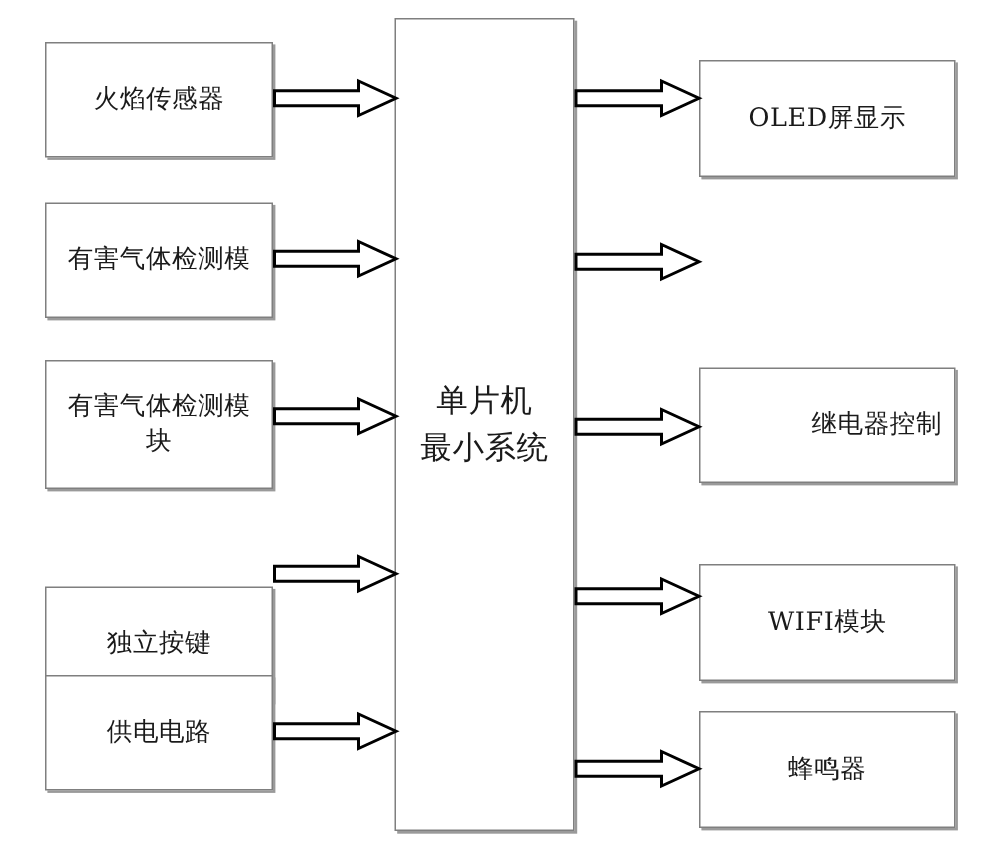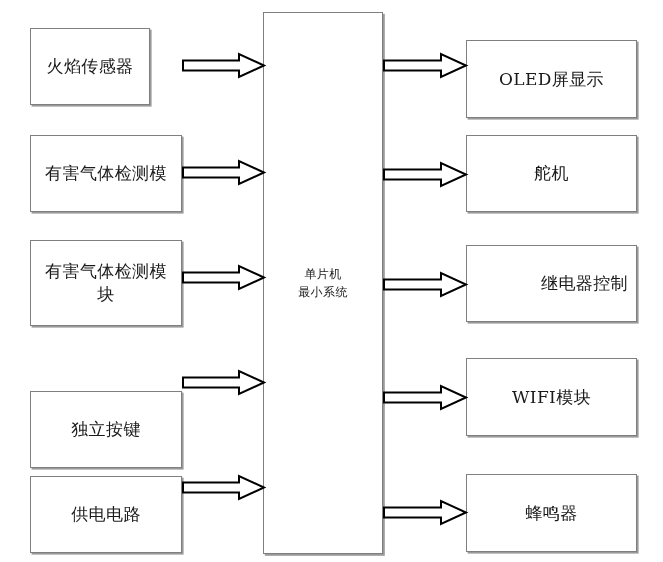--- a/index.html
+++ b/index.html
@@ -39,21 +39,21 @@
     white-space: pre-line;
   }
   .node-box.left-node .node-label,
   .node-box.right-node .node-label {
     font-size: 17px;
   }
   .node-box.center-node {
     box-shadow: 1.8px 1.8px 0 0 #9a9a9a;
   }
   .node-box.center-node .node-label {
-    font-size: 12px;
+    font-size: 21px;
     line-height: 1.5;
   }
   .arrow {
     position: absolute;
     pointer-events: none;
   }
   .arrow svg {
     display: block;
     overflow: visible;
   }
@@ -61,50 +61,47 @@
     fill: #ffffff;
     stroke: #000000;
     stroke-width: 2;
     stroke-linejoin: miter;
   }
 </style>
 </head>
 <body>
 
 <div id="diagram-canvas" style="width: 663px; height: 562px; background: rgb(255, 255, 255);">
-    <div class="node-box left-node" style="left: 30px; top: 28px; width: 120px; height: 77px;">
+    <div class="node-box left-node" style="left: 30px; top: 28px; width: 152px; height: 77px;">
       <div class="node-label">火焰传感器</div>
     </div>
     <div class="node-box left-node" style="left: 30px; top: 135px; width: 152px; height: 77px;">
       <div class="node-label">有害气体检测模</div>
     </div>
     <div class="node-box left-node" style="left: 30px; top: 240px; width: 152px; height: 86px;">
       <div class="node-label">有害气体检测模
 块</div>
     </div>
     <div class="node-box left-node" style="left: 30px; top: 345px; width: 152px; height: 77px; margin-top: 46px;">
       <div class="node-label">独立按键</div>
     </div>
-    <div class="node-box left-node" style="left: 30px; top: 476px; width: 152px; height: 77px;">
+    <div class="node-box left-node" style="left: 30px; top: 450px; width: 152px; height: 77px;">
       <div class="node-label">供电电路</div>
     </div>
     <div class="node-box center-node" style="left: 263px; top: 12px; width: 120px; height: 542px;">
       <div class="node-label">单片机
 最小系统</div>
     </div>
     <div class="node-box right-node" style="left: 466px; top: 40px; width: 171px; height: 78px;">
       <div class="node-label">OLED屏显示</div>
     </div>
-    <div class="node-box right-node" style="left: 466px; top: 135px; width: 171px; height: 77px;">
-      <div class="node-label">舵机</div>
-    </div>
     <div class="node-box right-node" style="left: 466px; top: 245px; width: 171px; height: 77px; justify-content: flex-end;">
       <div class="node-label">继电器控制</div>
     </div>
-    <div class="node-box right-node" style="left: 466px; top: 358px; width: 171px; height: 78px;">
+    <div class="node-box right-node" style="left: 466px; top: 376px; width: 171px; height: 78px;">
       <div class="node-label">WIFI模块</div>
     </div>
     <div class="node-box right-node" style="left: 466px; top: 474px; width: 171px; height: 78px;">
       <div class="node-label">蜂鸣器</div>
     </div>
     <div class="arrow" style="left: 182px; top: 53px; width: 83px; height: 25px;">
       <svg width="83" height="25" viewBox="0 0 83 25">
         <polygon points="1.0,7.5 57.0,7.5 57.0,1.0 82.0,12.5 57.0,24.0 57.0,17.5 1.0,17.5" class="arrow-shape" fill="#ffffff" stroke="#000000"></polygon>
       </svg>
     </div>

